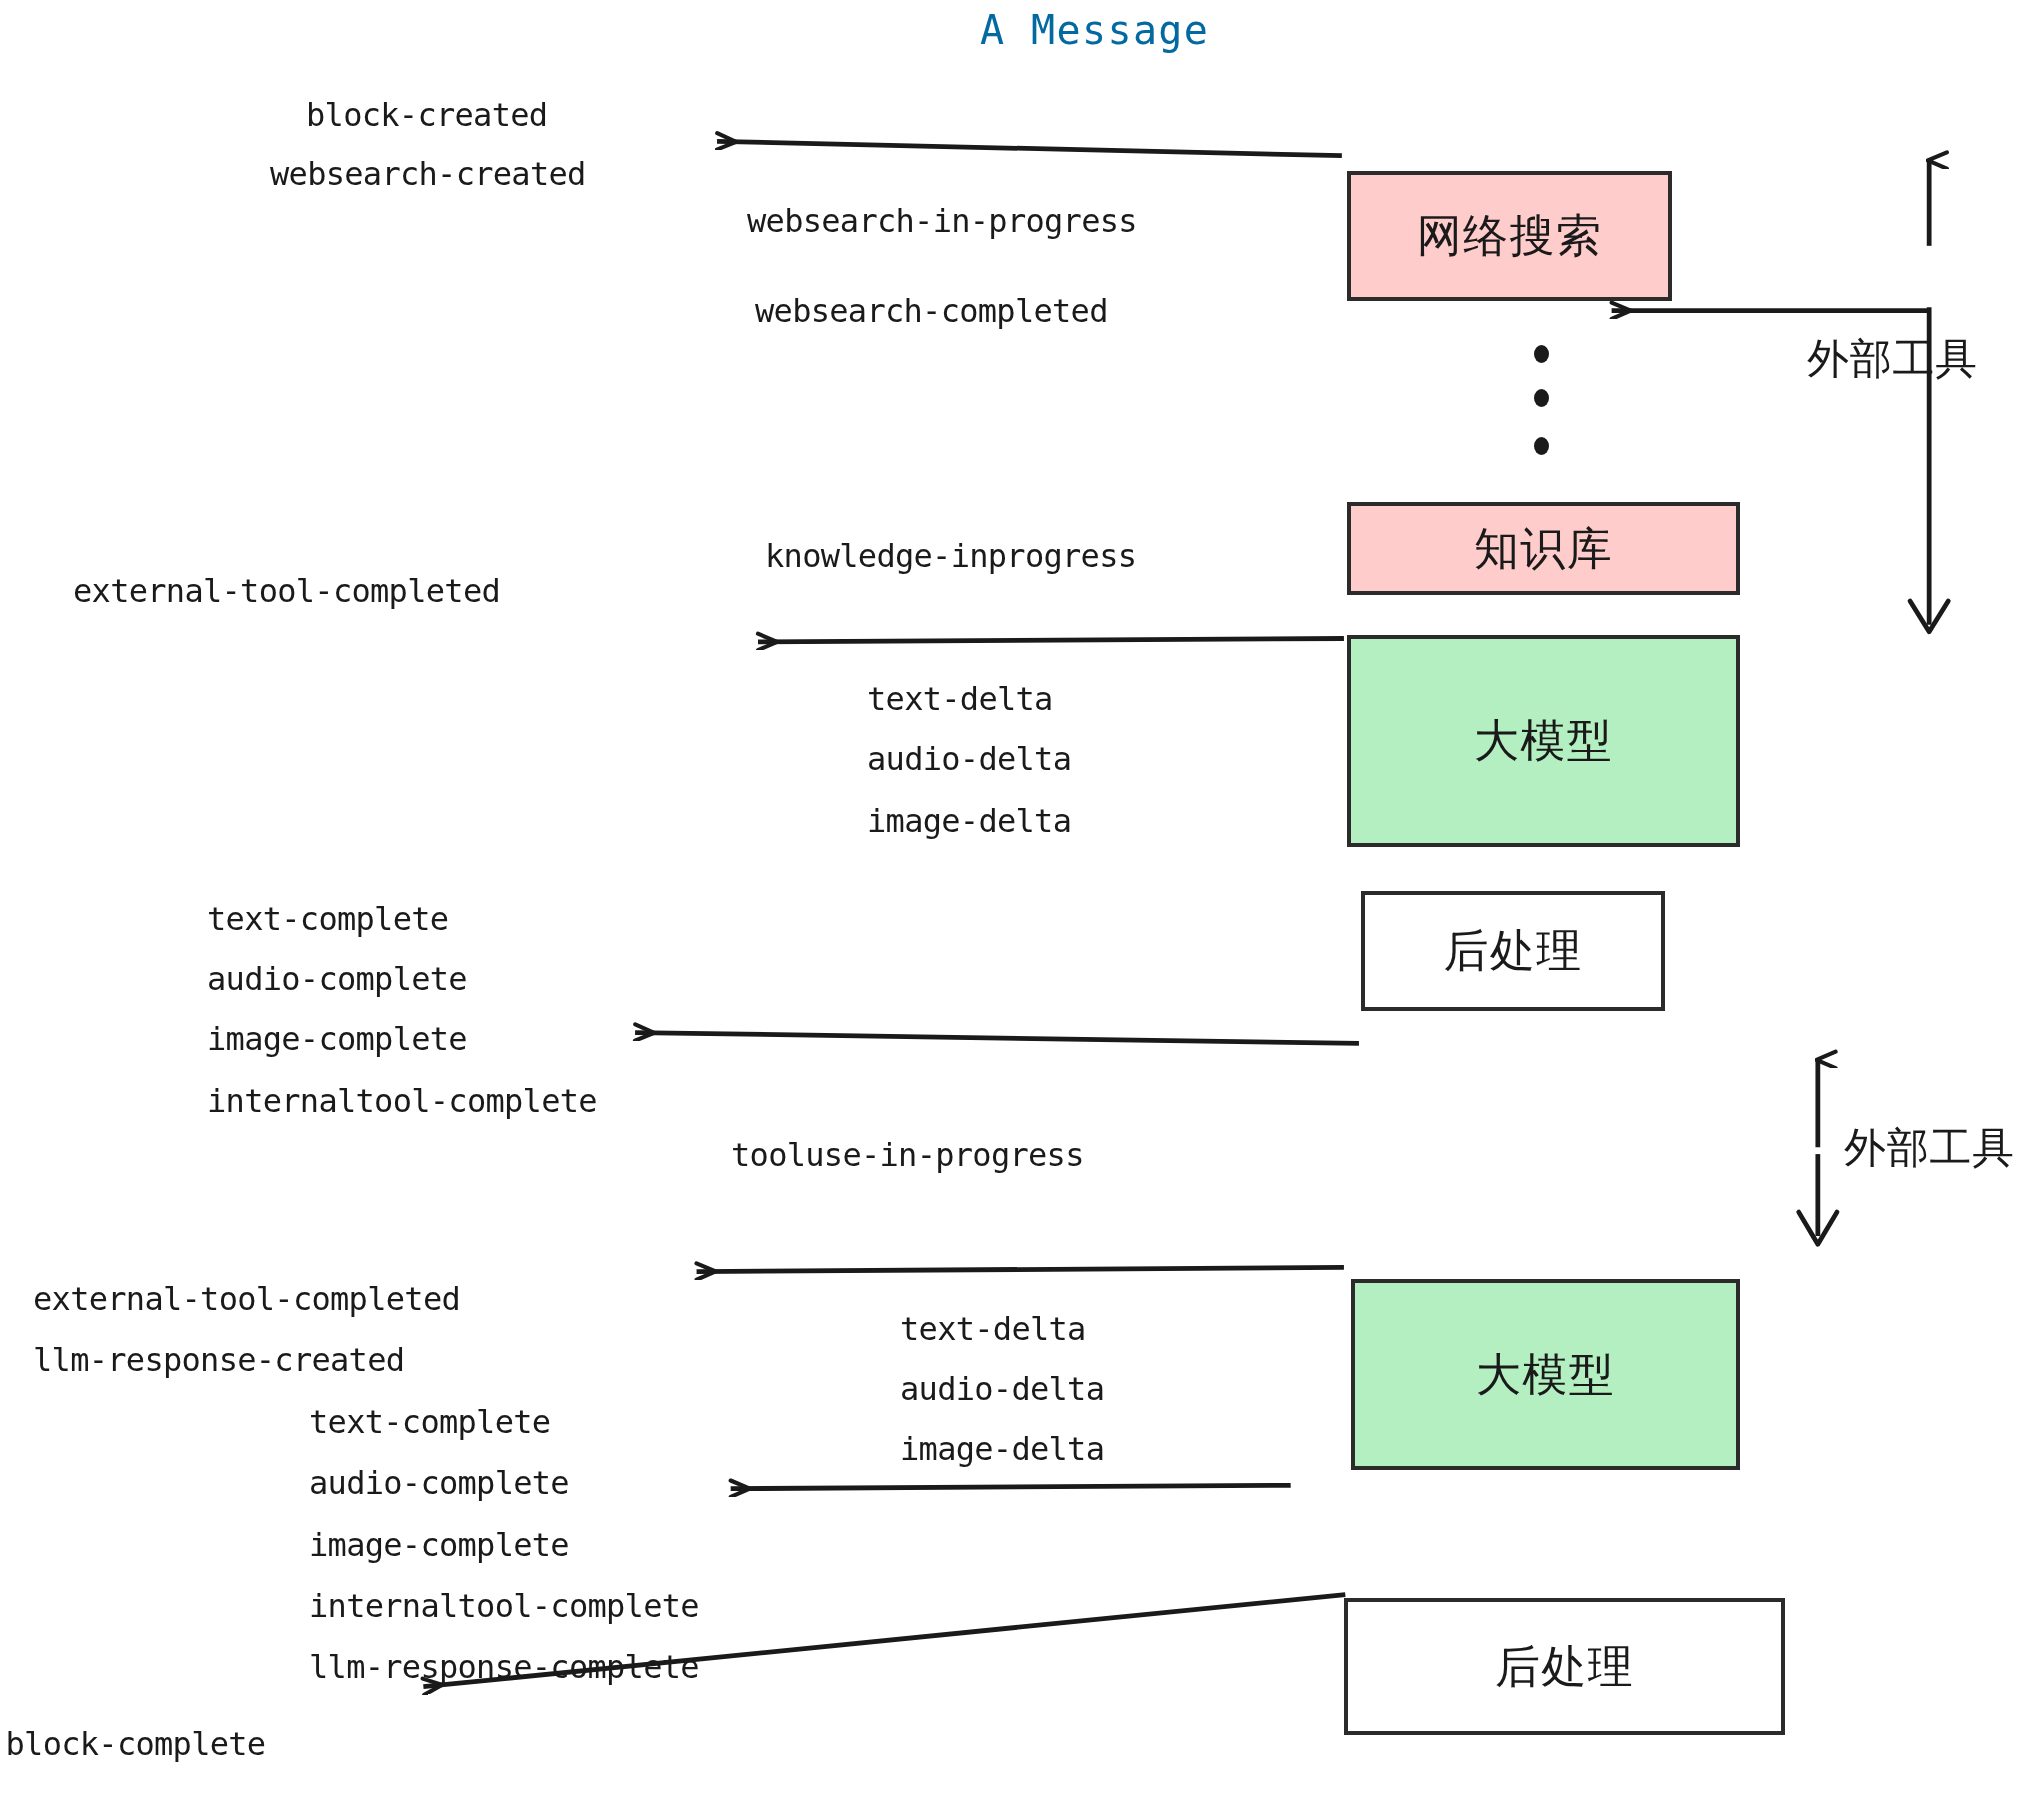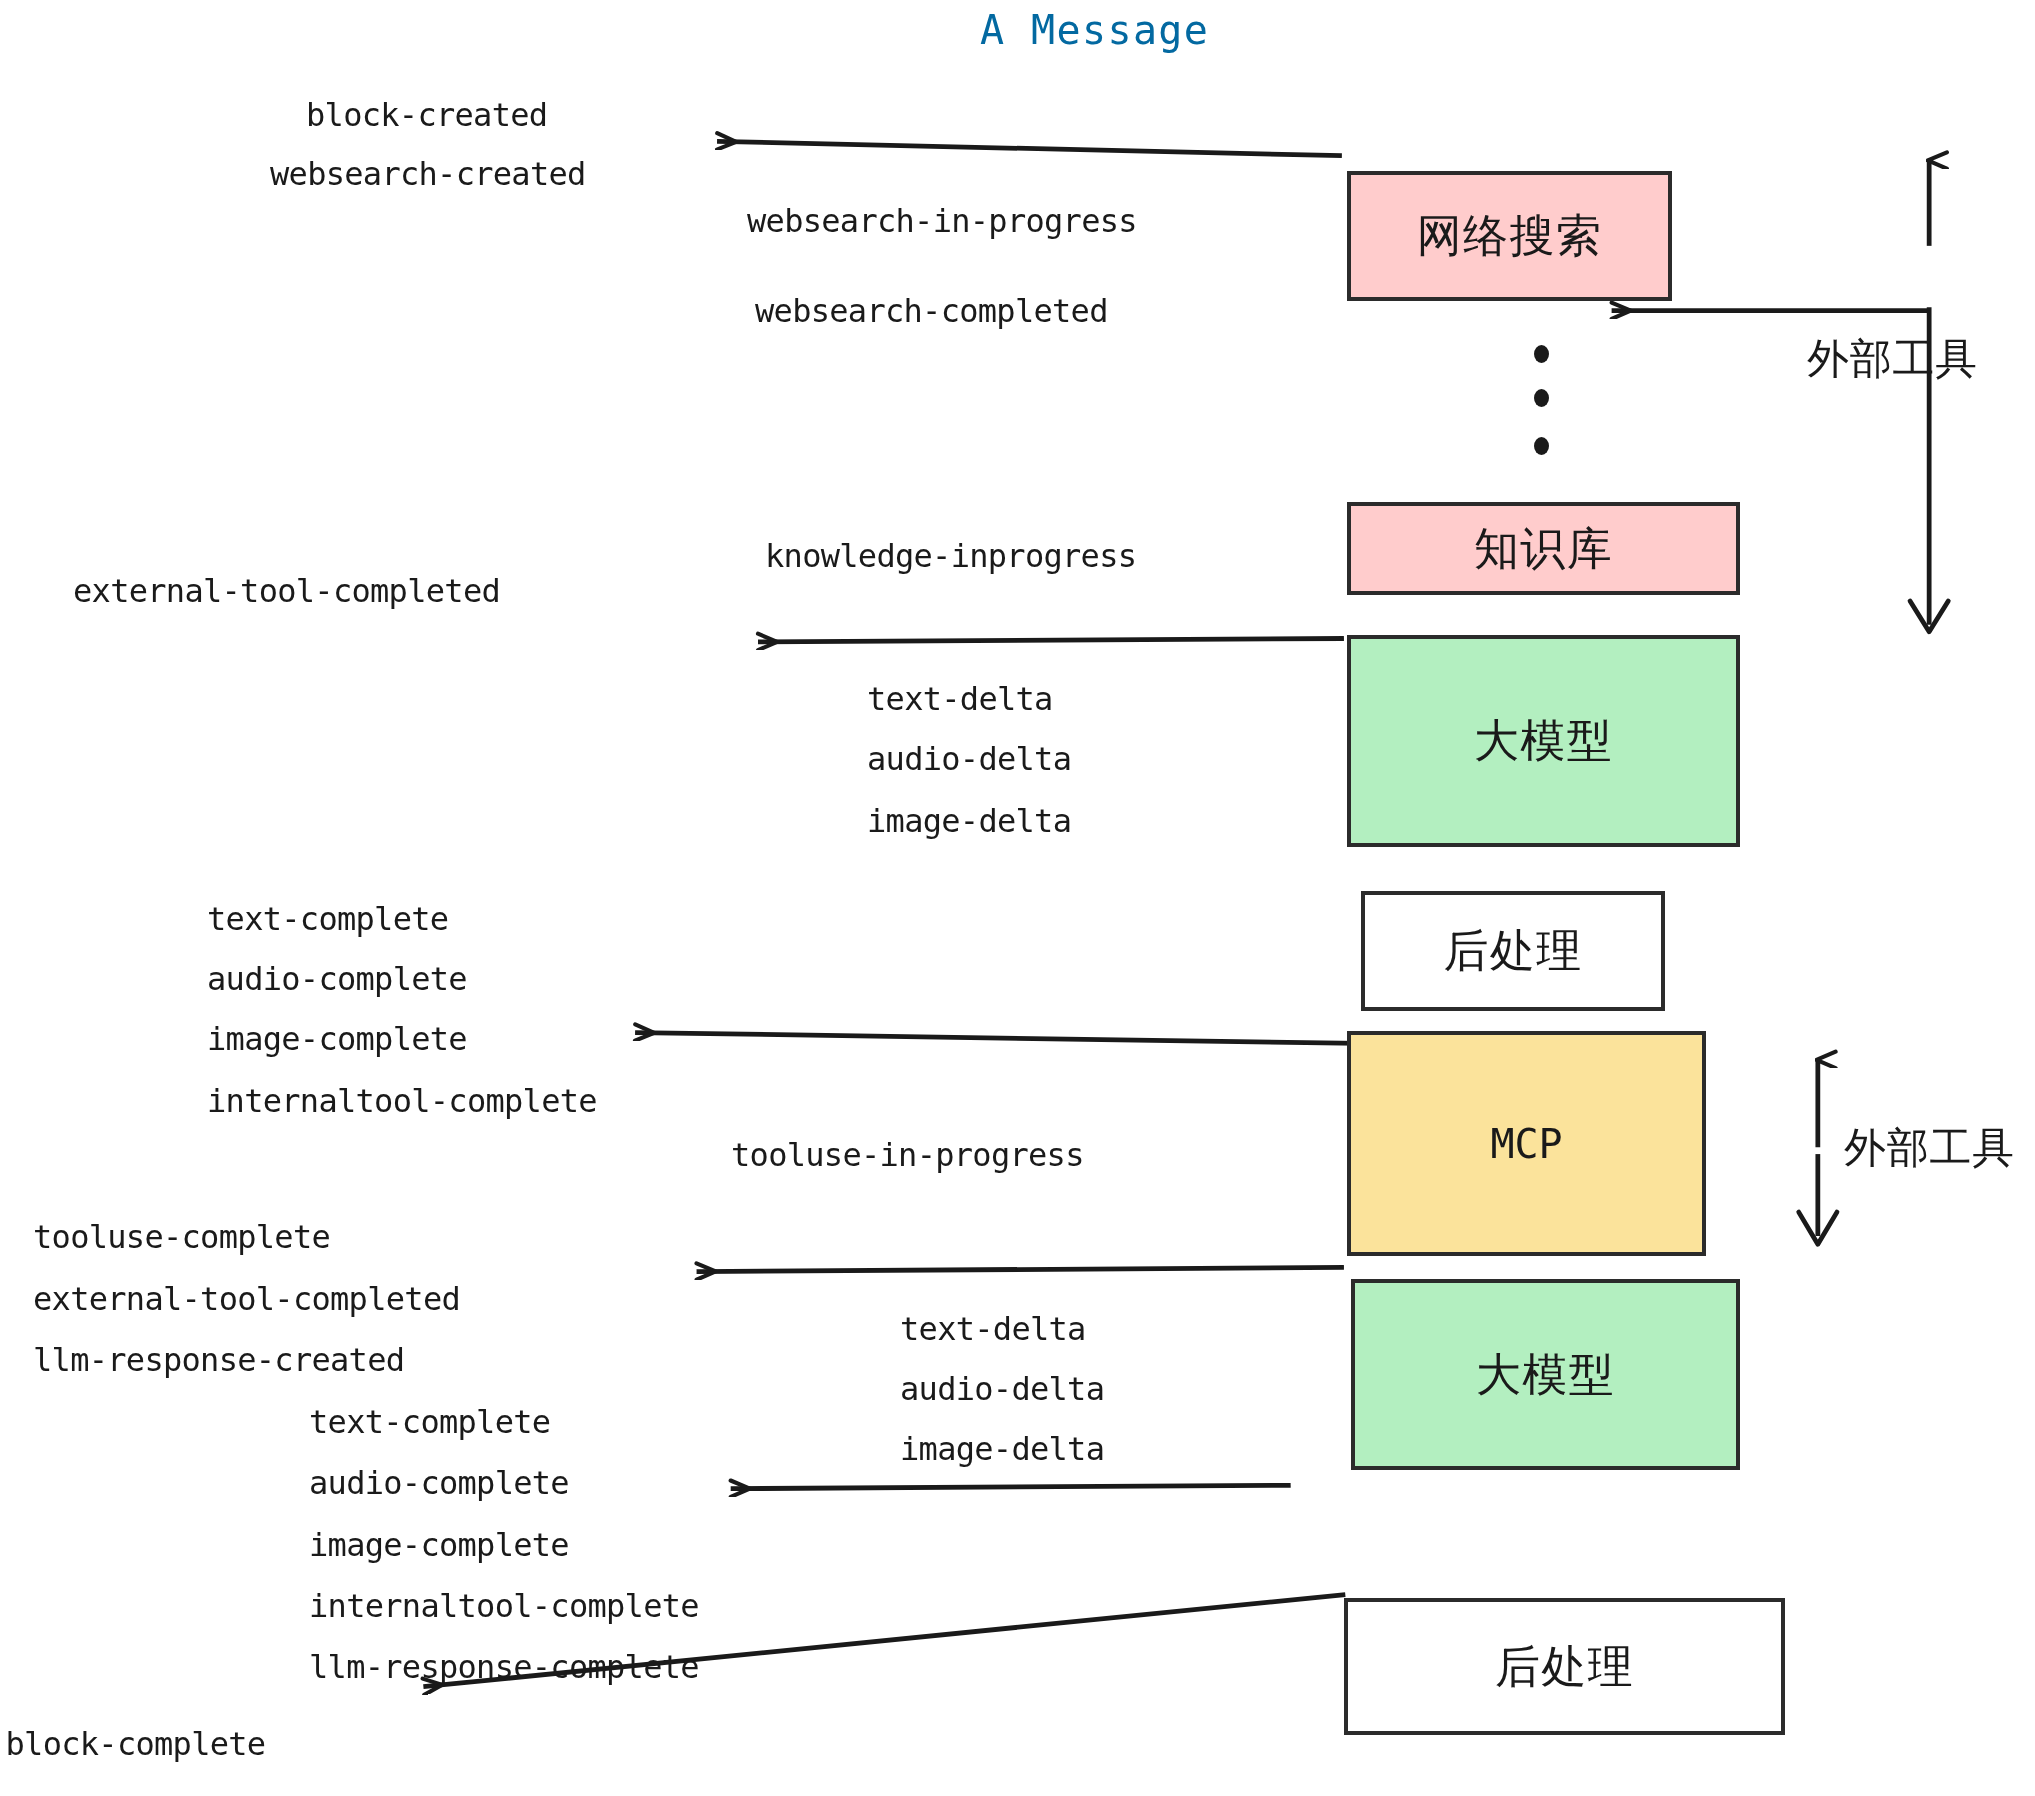--- a/index.html
+++ b/index.html
@@ -141,23 +141,20 @@
   </div>
 
   <div class="nodebox" style="left:1347px; top:635px; width:393px; height:212px; background:#B3EFC0;">
     <span class="nodelabel">大模型</span>
   </div>
 
   <div class="nodebox" style="left:1361px; top:891px; width:304px; height:120px; background:#FFFFFF;">
     <span class="nodelabel">后处理</span>
   </div>
 
-  <div class="nodebox" style="left:1347px; top:1031px; width:359px; height:225px; background:#FBE39B;">
-    <span class="nodelabel latin">MCP</span>
-  </div>
 
   <div class="nodebox" style="left:1351px; top:1279px; width:389px; height:191px; background:#B3EFC0;">
     <span class="nodelabel">大模型</span>
   </div>
 
   <div class="nodebox" style="left:1344px; top:1598px; width:441px; height:137px; background:#FFFFFF;">
     <span class="nodelabel">后处理</span>
   </div>
 
   <div>
@@ -176,21 +173,20 @@
   <div class="evt" style="left:765px; top:540px;">knowledge-inprogress</div>
   <div class="evt" style="left:73px;  top:575px;">external-tool-completed</div>
   <div class="evt" style="left:867px; top:683px;">text-delta</div>
   <div class="evt" style="left:867px; top:743px;">audio-delta</div>
   <div class="evt" style="left:867px; top:805px;">image-delta</div>
   <div class="evt" style="left:207px;  top:903px;">text-complete</div>
   <div class="evt" style="left:207px;  top:963px;">audio-complete</div>
   <div class="evt" style="left:207px;  top:1023px;">image-complete</div>
   <div class="evt" style="left:207px;  top:1085px;">internaltool-complete</div>
   <div class="evt" style="left:731px; top:1139px;">tooluse-in-progress</div>
-  <div class="evt" style="left:33px;   top:1221px;">tooluse-complete</div>
   <div class="evt" style="left:33px;   top:1283px;">external-tool-completed</div>
   <div class="evt" style="left:33px;   top:1344px;">llm-response-created</div>
   <div class="evt" style="left:900px; top:1313px;">text-delta</div>
 
   <div class="evt" style="left:900px; top:1373px;">audio-delta</div>
   <div class="evt" style="left:900px; top:1433px;">image-delta</div>
   <div class="evt" style="left:309px;  top:1406px;">text-complete</div>
   <div class="evt" style="left:309px;  top:1467px;">audio-complete</div>
   <div class="evt" style="left:309px;  top:1529px;">image-complete</div>
   <div class="evt" style="left:309px;  top:1590px;">internaltool-complete</div>

